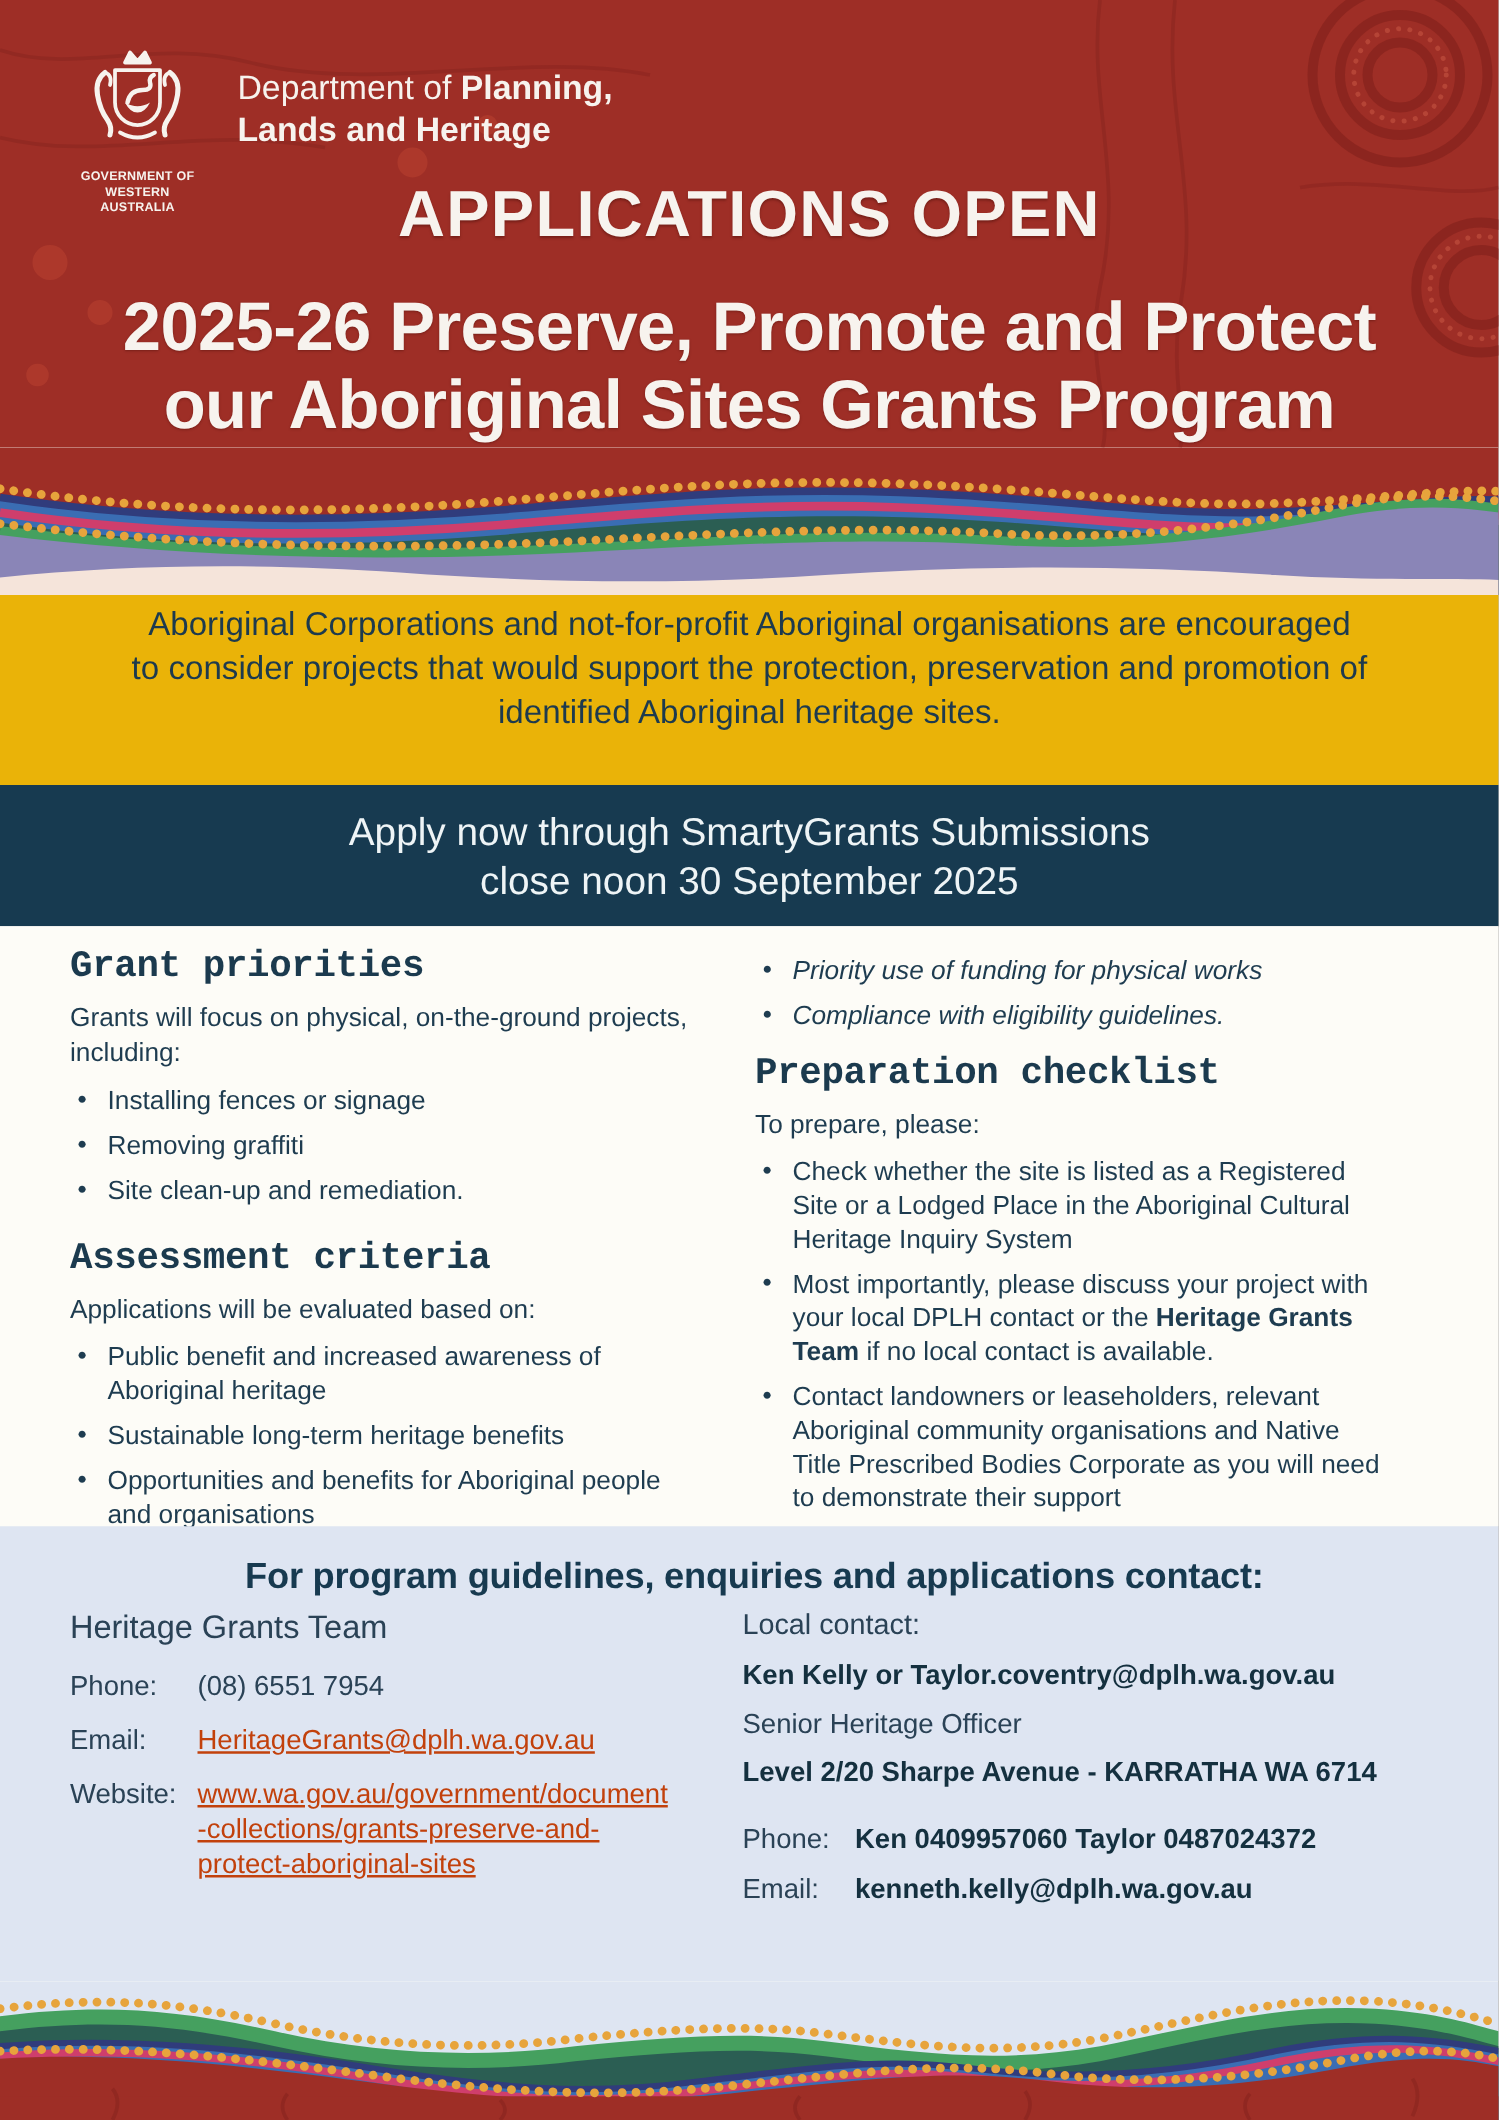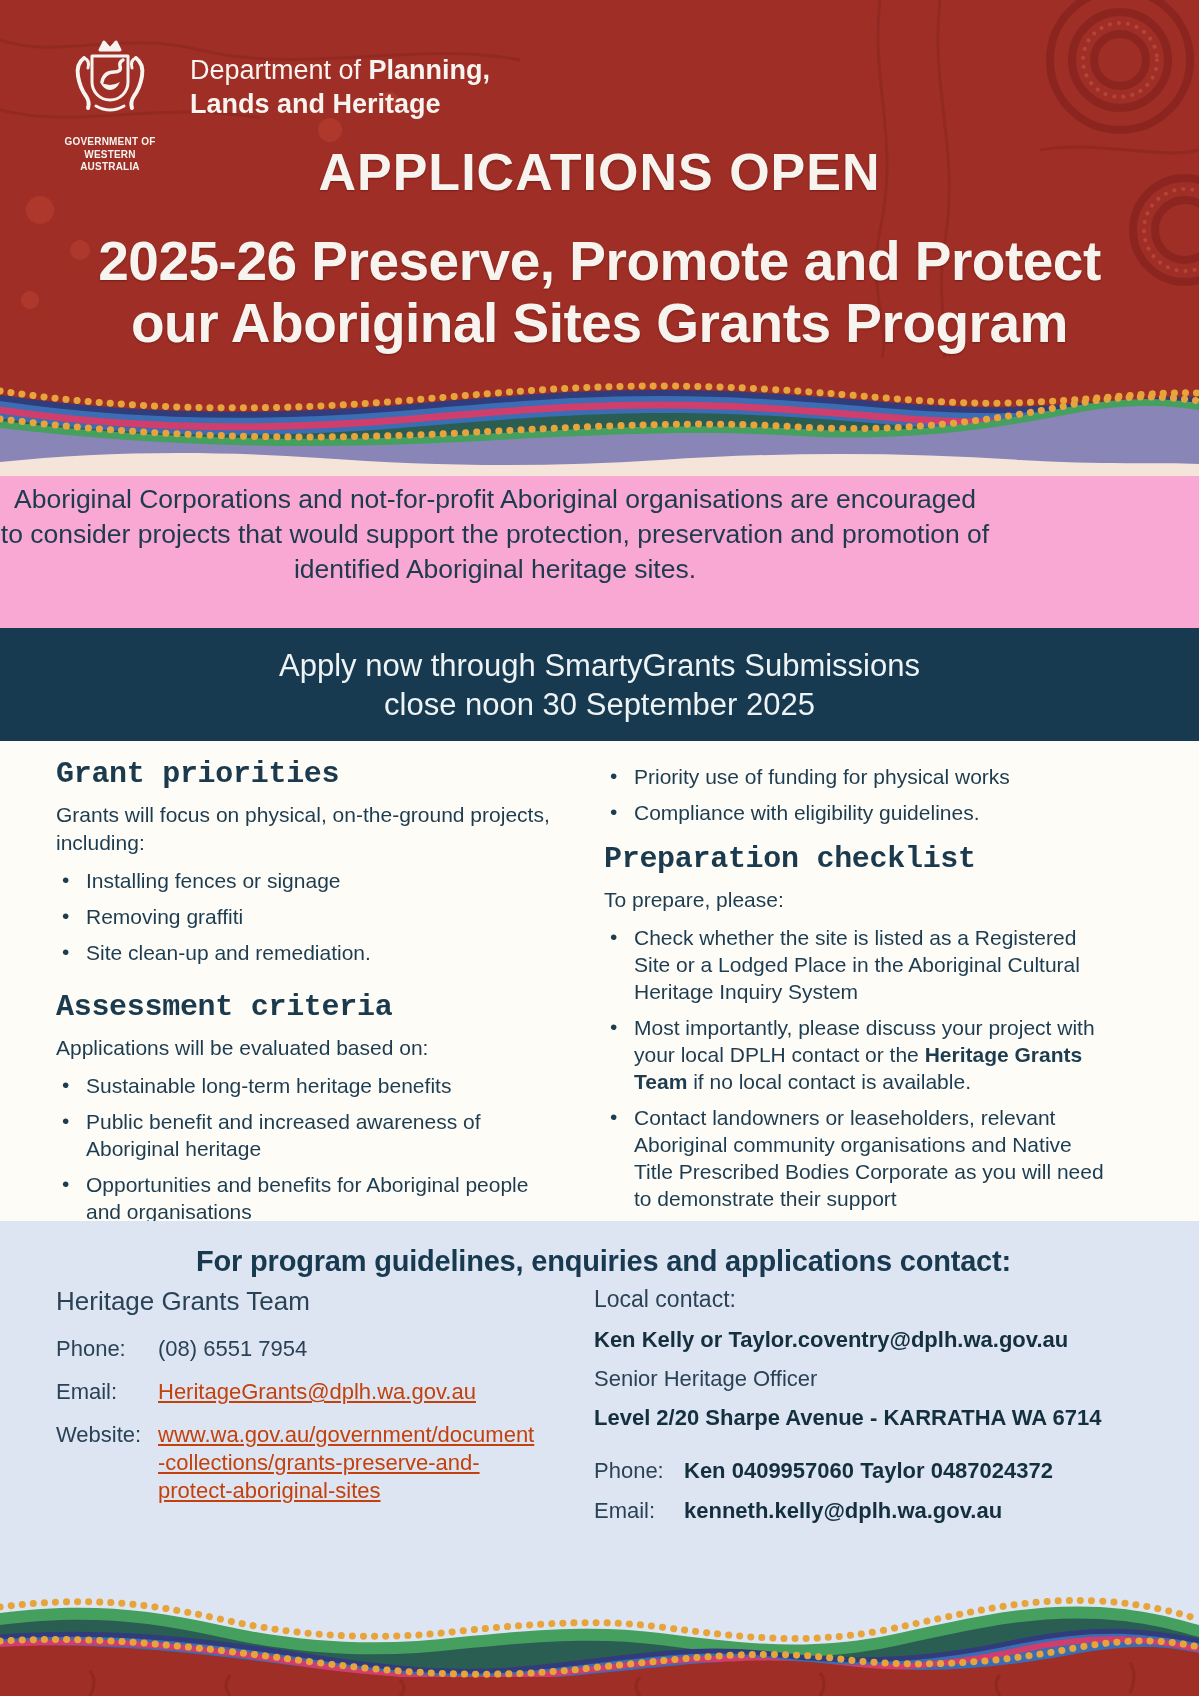--- a/index.html
+++ b/index.html
@@ -33,22 +33,22 @@
   .program-title{
     margin-top:28px; font-size:55px; font-weight:bold; line-height:1.13;
     letter-spacing:-.5px; text-shadow:0 1px 2px rgba(60,10,5,.4);
   }
 
   
   .band{ display:block; width:1199px; }
 
   
   .intro{
-    width:100%; height:152px; background:#f9a8d4;
-    display:flex; align-items:flex-start; 
+    width:100%; height:152px; background:#eab308;
+    display:flex; align-items:flex-start; justify-content:center;
   }
   .intro-text{
     width:990px; margin-top:6px; text-align:center;
     font-size:26.5px; line-height:35px; color:#1d3a4e; font-weight:500;
   }
 
   
   .banner{
     width:100%; height:113px; background:#173a50; color:#eef4f6;
     display:flex; flex-direction:column; align-items:center; justify-content:center;
@@ -71,21 +71,21 @@
   ul.blist{ list-style:none; }
   ul.blist li{
     position:relative; padding-left:30px; font-size:21px; line-height:27px;
     margin-bottom:9px; max-width:500px;
   }
   ul.blist li::before{
     content:"•"; position:absolute; left:6px; top:-1px; font-size:21px; color:#1e3c50;
   }
   .mt-sec{ margin-top:24px; }
   .col-right ul.blist li{ max-width:505px; }
-  .col-right .first-bullets{ margin-top:6px; }
+  .col-right .first-bullets{ margin-top:6px;font-style:italic; }
   b.inb{ font-weight:bold; }
 
   
   .contact{
     width:100%; height:364px; background:#dee5f2; color:#1e3c50;
     padding:24px 48px 0 56px; position:relative;
   }
   .contact-heading{
     text-align:center; font-size:29px; font-weight:bold; color:#173a50;
     letter-spacing:-.2px; margin-bottom:8px;
@@ -209,22 +209,22 @@
       <div class="sec-intro">Grants will focus on physical, on-the-ground projects, including:</div>
       <ul class="blist">
         <li>Installing fences or signage</li>
         <li>Removing graffiti</li>
         <li>Site clean-up and remediation.</li>
       </ul>
 
       <h2 class="sec mt-sec">Assessment criteria</h2>
       <div class="sec-intro">Applications will be evaluated based on:</div>
       <ul class="blist">
+        <li>Public benefit and increased awareness of Aboriginal heritage</li>
         <li>Sustainable long-term heritage benefits</li>
-        <li>Public benefit and increased awareness of Aboriginal heritage</li>
         <li>Opportunities and benefits for Aboriginal people and organisations</li>
       </ul>
     </div>
 
     <div class="col-right">
       <ul class="blist first-bullets">
         <li>Priority use of funding for physical works</li>
         <li>Compliance with eligibility guidelines.</li>
       </ul>
 

